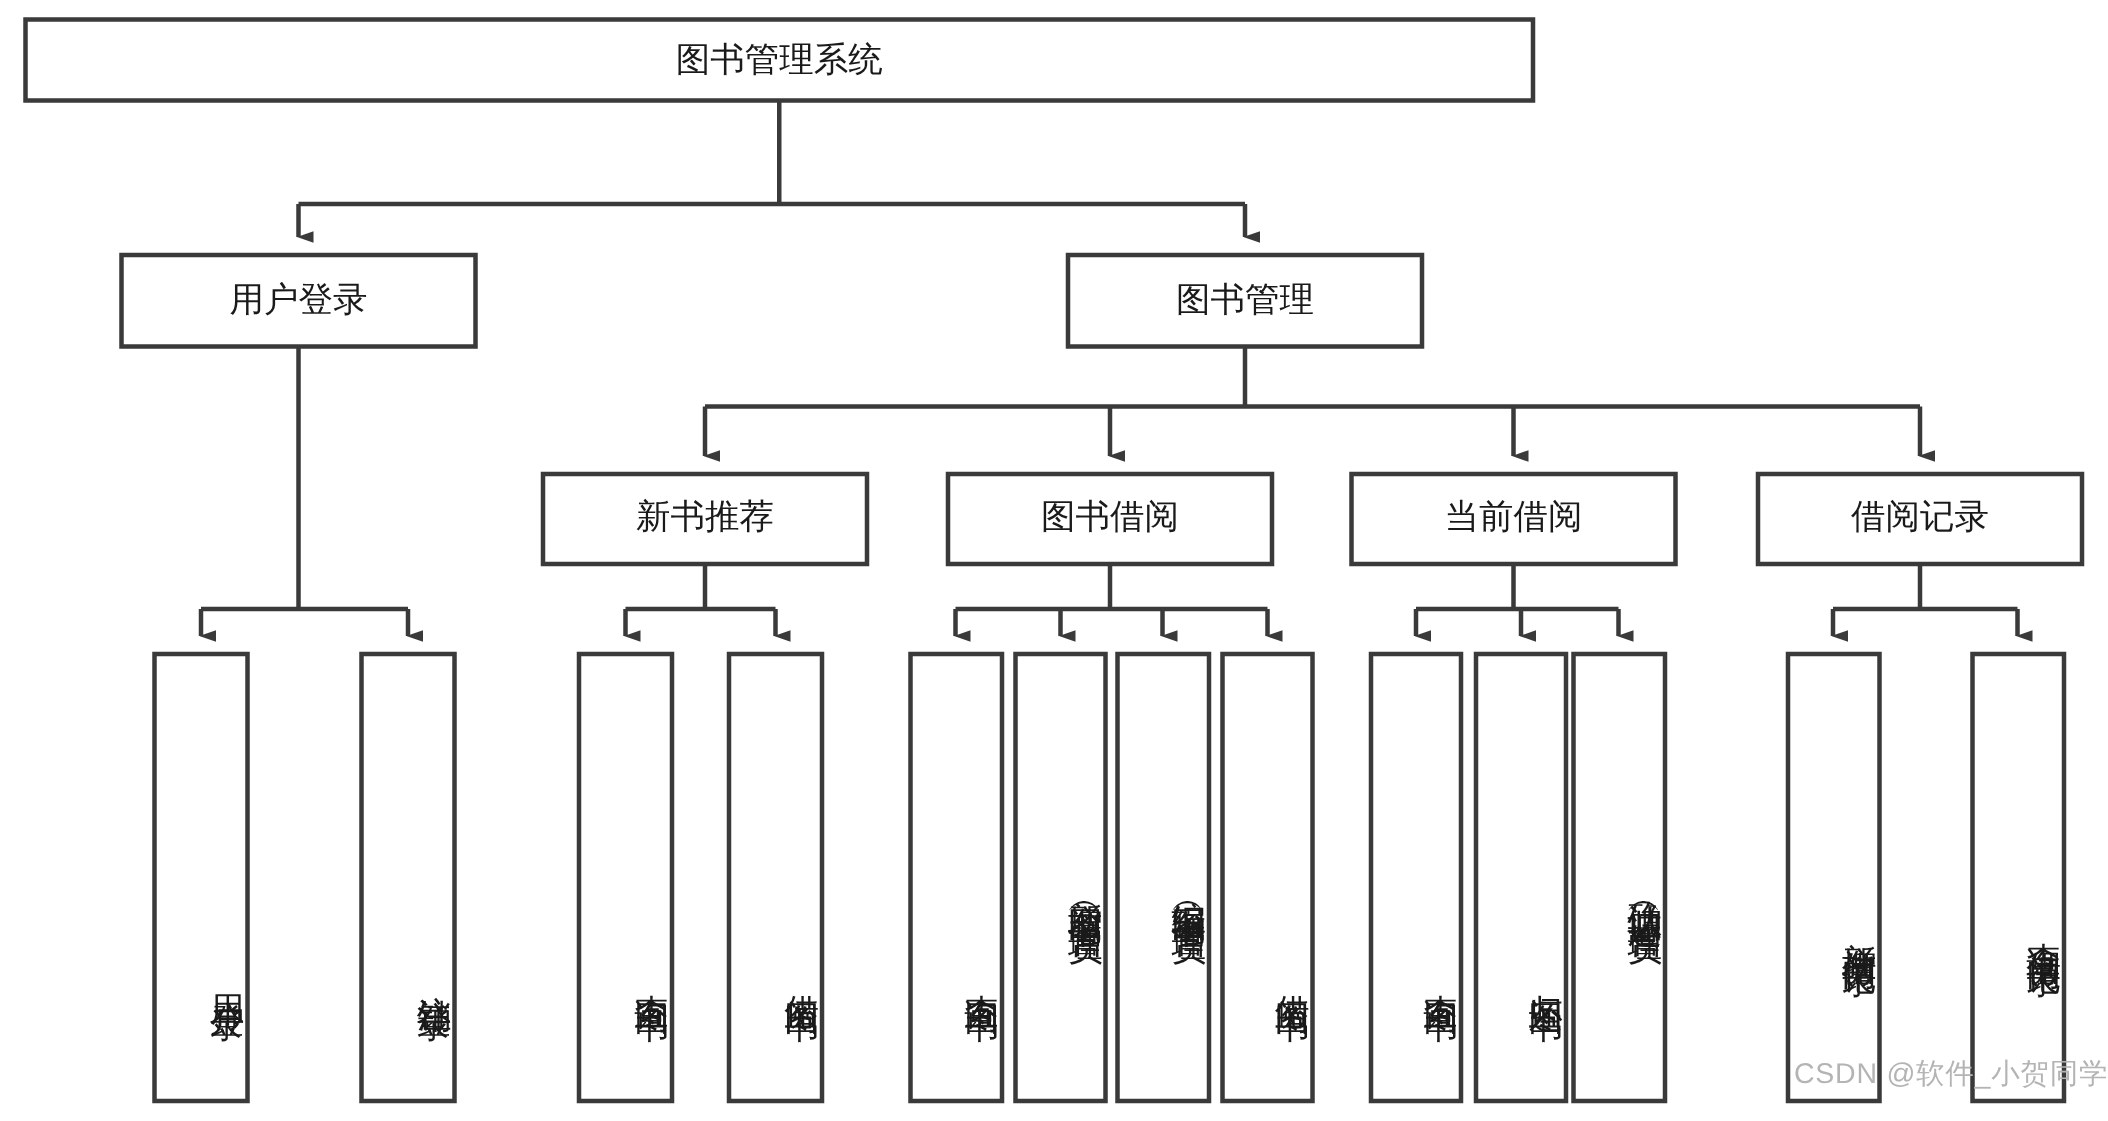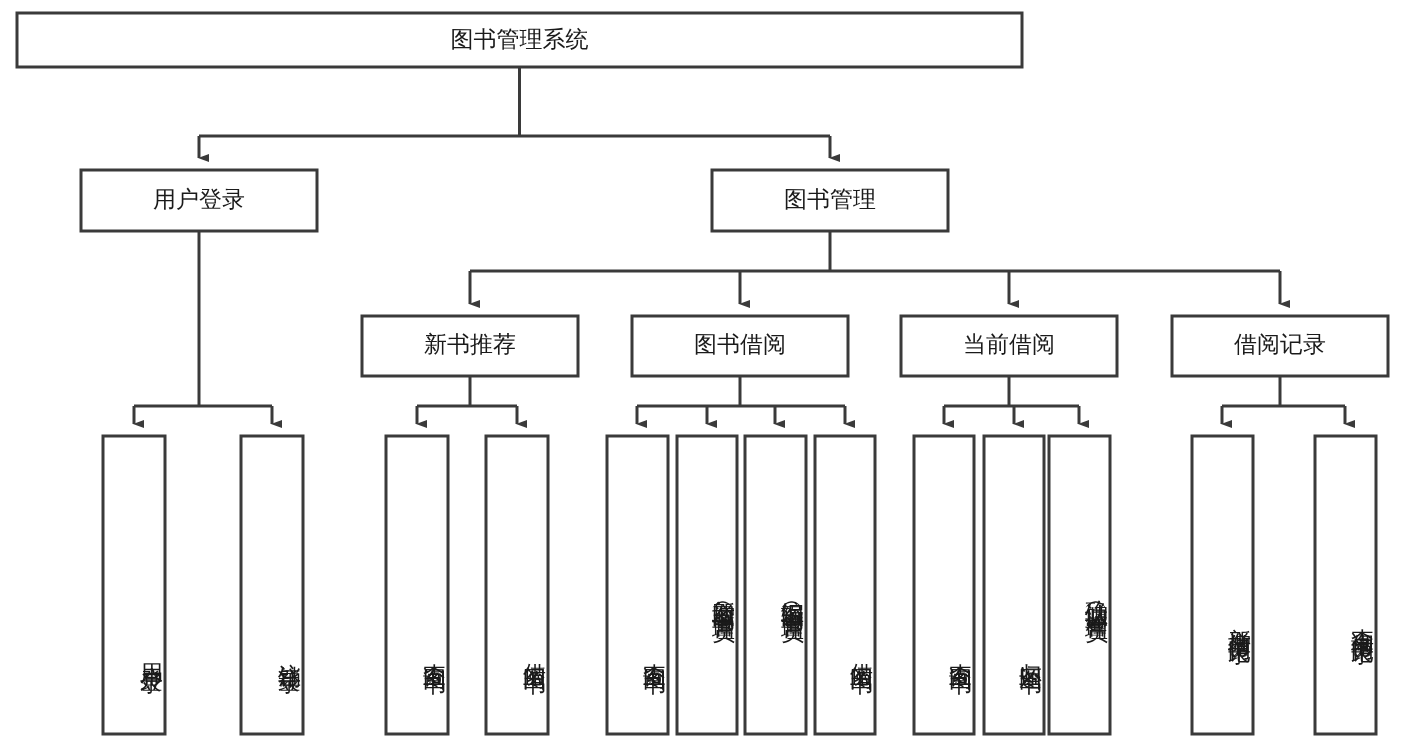--- a/index.html
+++ b/index.html
@@ -187,14 +187,15 @@
   <div class="node-label-v" style="left:607px; top:436px; width:61px; height:298px; padding-top:66px;">查询图书</div>
   <div class="node-label-v" style="left:677px; top:436px; width:60px; height:298px; padding-top:10px;">新增图书（管理员）</div>
   <div class="node-label-v" style="left:745px; top:436px; width:61px; height:298px; padding-top:10px;">编辑图书（管理员）</div>
   <div class="node-label-v" style="left:815px; top:436px; width:60px; height:298px; padding-top:66px;">借阅图书</div>
   <div class="node-label-v" style="left:914px; top:436px; width:60px; height:298px; padding-top:66px;">查询图书</div>
   <div class="node-label-v" style="left:984px; top:436px; width:60px; height:298px; padding-top:66px;">归还图书</div>
   <div class="node-label-v" style="left:1049px; top:436px; width:61px; height:298px; padding-top:10px;">确认归还（管理员）</div>
   <div class="node-label-v" style="left:1192px; top:436px; width:61px; height:298px; padding-top:34px;">新增借阅记录</div>
   <div class="node-label-v" style="left:1315px; top:436px; width:61px; height:298px; padding-top:34px;">查询借阅记录</div>
 
+  <div class="watermark" style="left:1196px; top:703px;">CSDN @软件_小贺同学</div>
 
 </div>
 
 </body></html>

